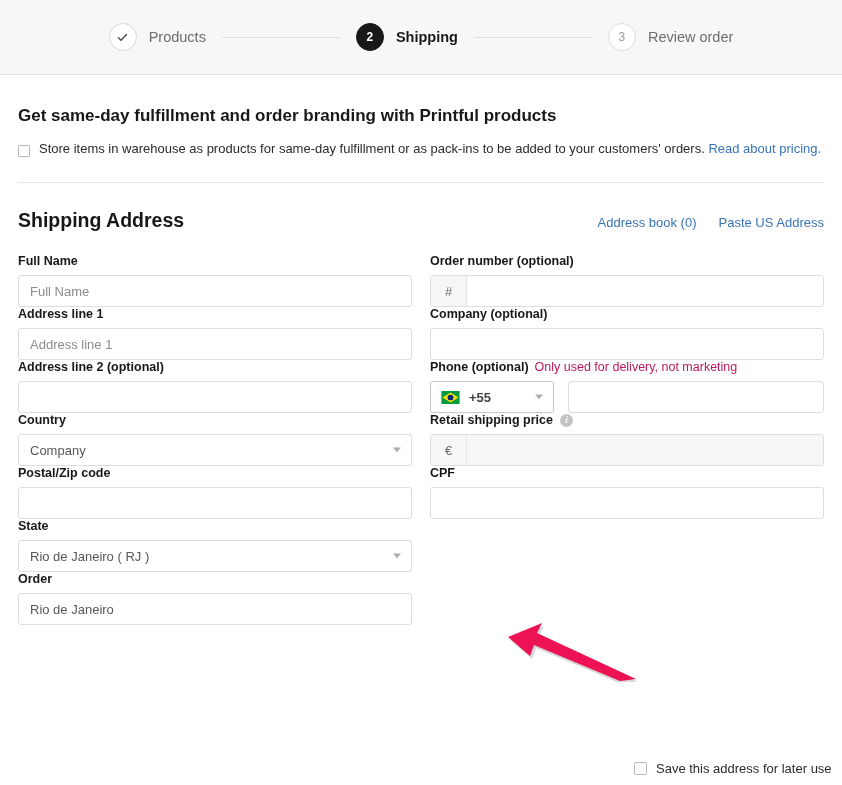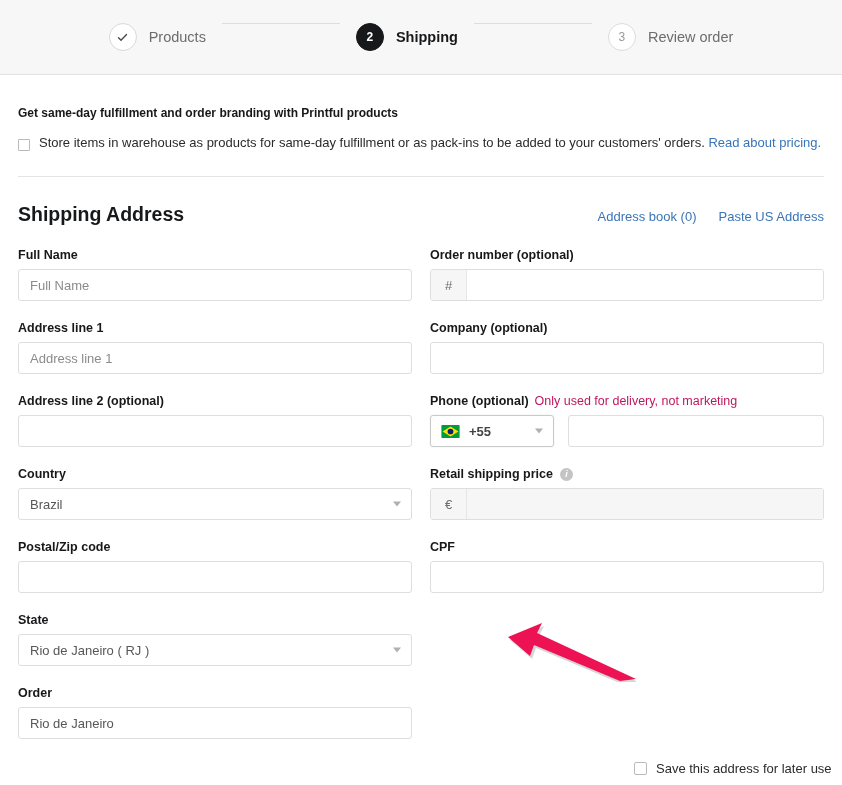--- a/index.html
+++ b/index.html
@@ -18,21 +18,21 @@
   .stepper-bar {
     height: 75px;
     background: #f7f7f7;
     border-bottom: 1px solid #e2e2e2;
     display: flex;
     align-items: center;
     justify-content: center;
   }
   .stepper {
     display: flex;
-    align-items: flex-start;
+    align-items: center;
   }
   .step {
     display: flex;
     align-items: center;
   }
   .step-circle {
     width: 28px;
     height: 28px;
     border-radius: 50%;
     display: flex;
@@ -72,21 +72,21 @@
     width: 118px;
     height: 1px;
     background: #dedede;
     margin: 0 16px;
   }
 
   
   .content { padding: 0 18px; }
 
   .promo-title {
-    font-size: 12px;
+    font-size: 17px;
     font-weight: bold;
     color: #17181a;
     margin-top: 31px;
   }
   .promo-row {
     display: flex;
     align-items: flex-end;
     margin-top: 15px;
   }
   .cb {
@@ -131,21 +131,21 @@
   .section-actions { display: flex; gap: 22px; margin-left: 12px; }
   .section-actions .link { font-size: 13px; }
 
   
   .form-grid {
     display: grid;
     grid-template-columns: 394px 394px;
     column-gap: 18px;
     margin-top: 22px;
   }
-  .field { margin-bottom: 20px; }
+  .field { }
 
   .flabel {
     font-size: 12.5px;
     font-weight: bold;
     color: #17181a;
     margin-bottom: 7px;
     display: flex;
     align-items: center;
     white-space: nowrap;
   }
@@ -404,21 +404,21 @@
           <span>+55</span>
           <span class="caret"></span>
         </div>
         <input class="inp phone-num" type="text" placeholder="" style="">
       </div>
     </div>
 
     <div class="field">
       <div class="flabel">Country</div>
       <div class="sel">
-        <span>Brazil</span>
+        <span>Company</span>
         <span class="caret"></span>
       </div>
     </div>
 
     <div class="field">
       <div class="flabel">
         <span>Retail shipping price</span>
         <span class="info-icon">i</span>
       </div>
       <div class="group disabled">

